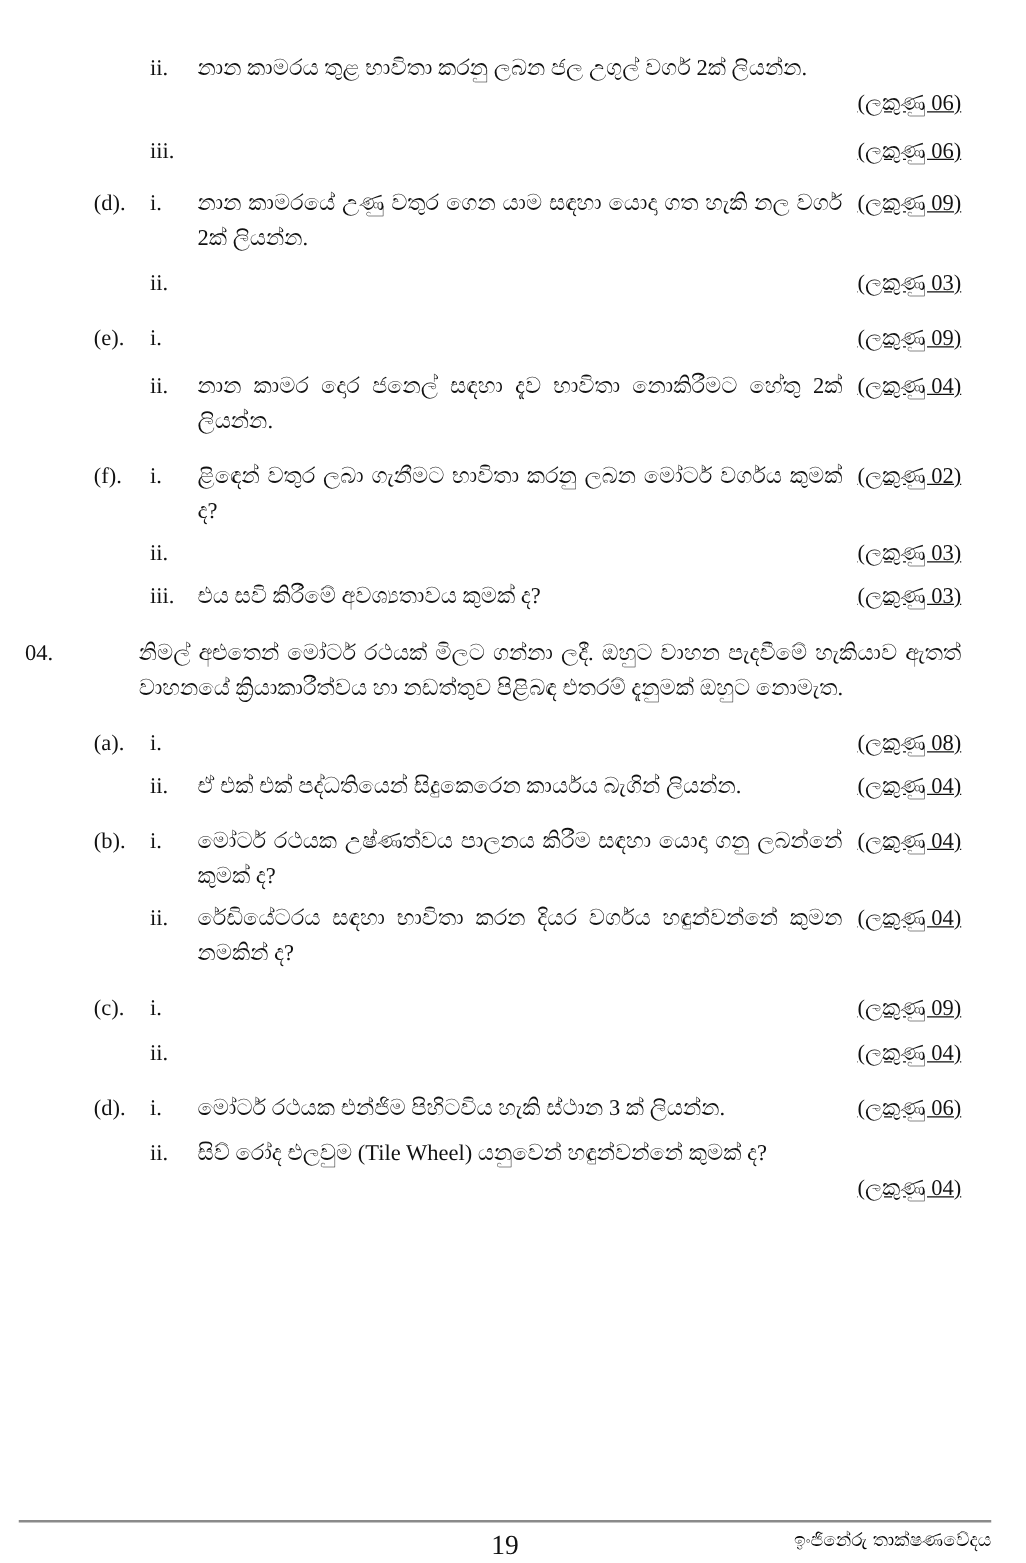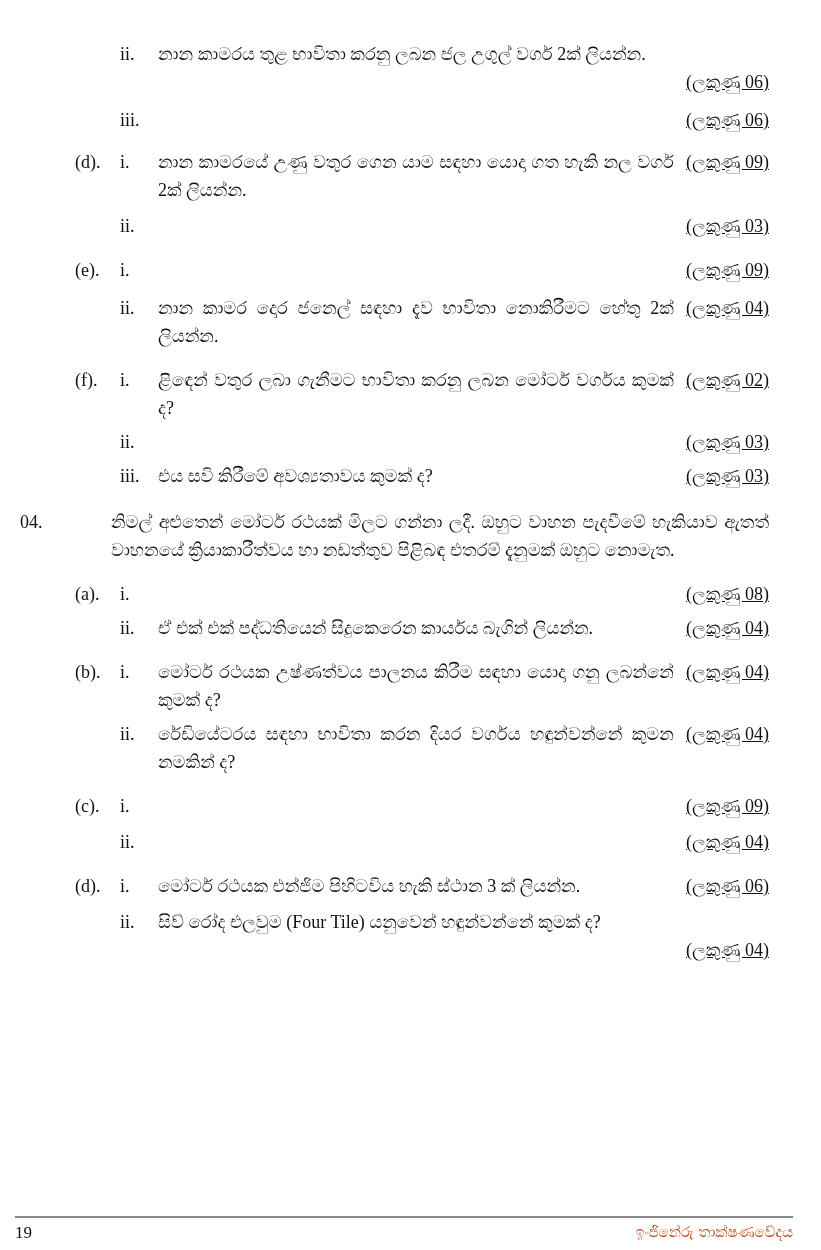--- a/index.html
+++ b/index.html
@@ -37,26 +37,26 @@
 
   .footer {
     position:absolute;
     left:15px; right:28px;
     top:1216px;
     border-top:2px solid #8a8a8a;
   }
   .footer-row { position:relative; height:30px; padding-top:5px; }
   .pagenum {
     position:absolute; left:0; right:0;
-    text-align:left;
-    font-size:17px; color:#111;
+    text-align:center;
+    font-size:22px; color:#111;
   }
   .subject {
     float:right;
-    font-size:15px; color:#c2410c;
+    font-size:15px; color:#000000;
     font-family:"DejaVu Sans","Liberation Serif",sans-serif;
   }
 </style>
 </head>
 <body>
 
 <div class="page">
   <main class="content" id="qlist">
       <div class="item marks-below" style="margin-bottom: 10px;">
 
@@ -202,21 +202,21 @@
       <span class="marks">(ලකුණු 06)</span>
       <span class="qtext">මෝටර් රථයක එන්ජිම පිහිටවිය හැකි ස්ථාන 3 ක් ලියන්න.</span>
     </span>
   </div>
       <div class="item marks-below" style="margin-bottom: 0px;">
 
     <span class="cell cell-letter"></span>
     <span class="cell cell-roman">ii.</span>
     <span class="body">
       
-      <span class="qtext">සිව් රෝද එලවුම (Four Tile) යනුවෙන් හඳුන්වන්නේ කුමක් ද?</span>
+      <span class="qtext">සිව් රෝද එලවුම (Tile Wheel) යනුවෙන් හඳුන්වන්නේ කුමක් ද?</span>
     <span class="marks">(ලකුණු 04)</span></span>
   </div>
     </main>
 
   <footer class="footer">
     <div class="footer-row">
       <span class="pagenum">19</span>
       <span class="subject">ඉංජිනේරු තාක්ෂණවේදය</span>
     </div>
   </footer>

